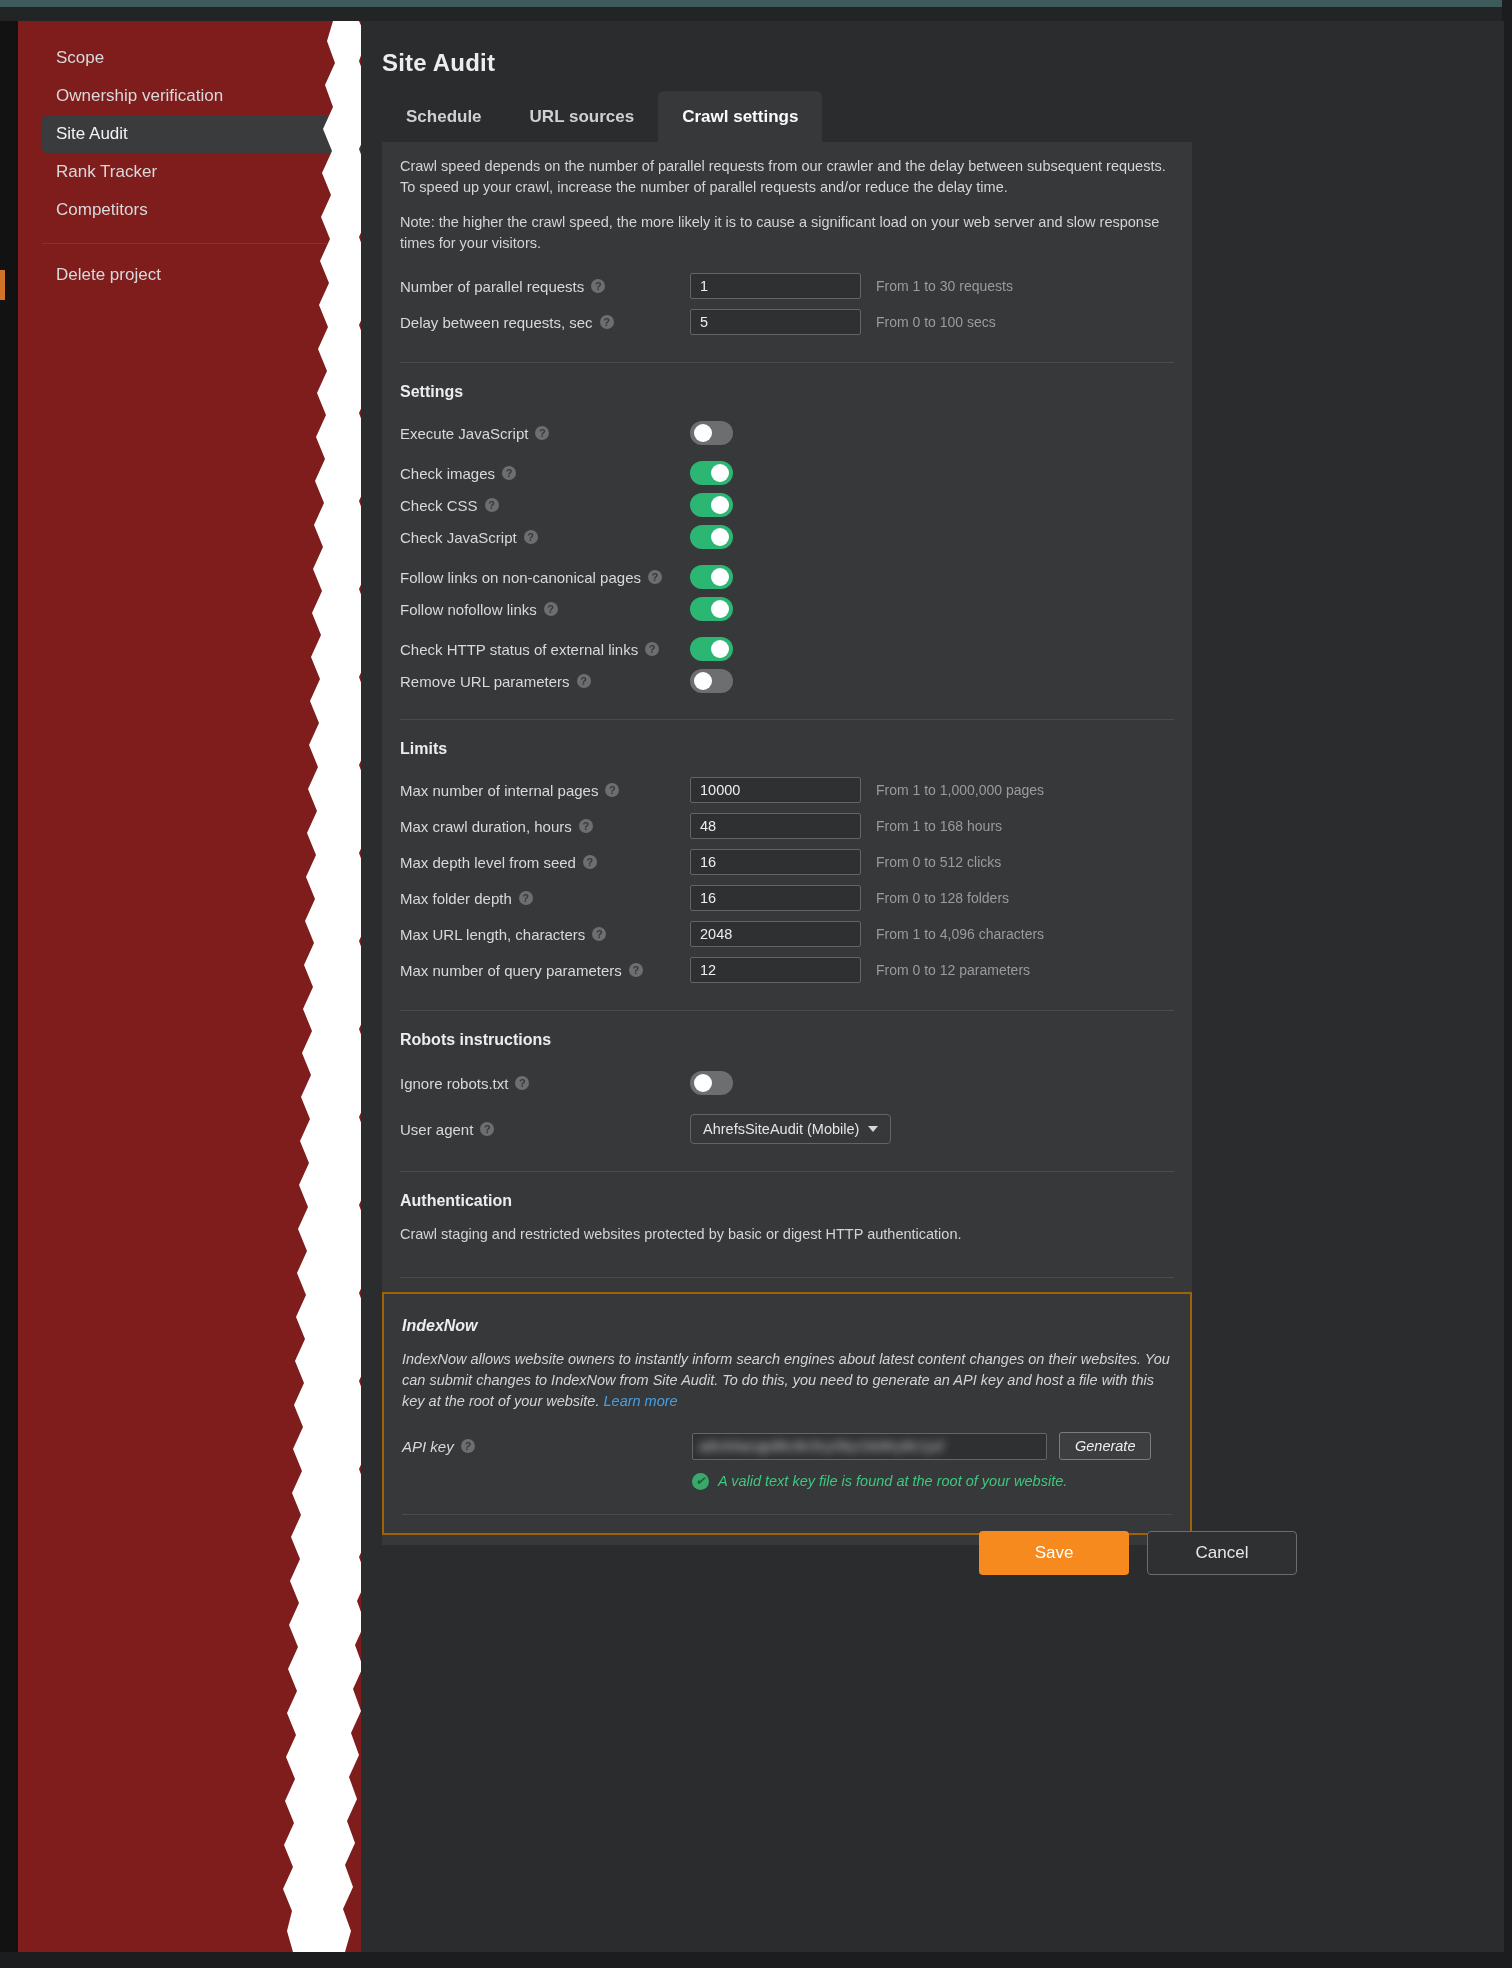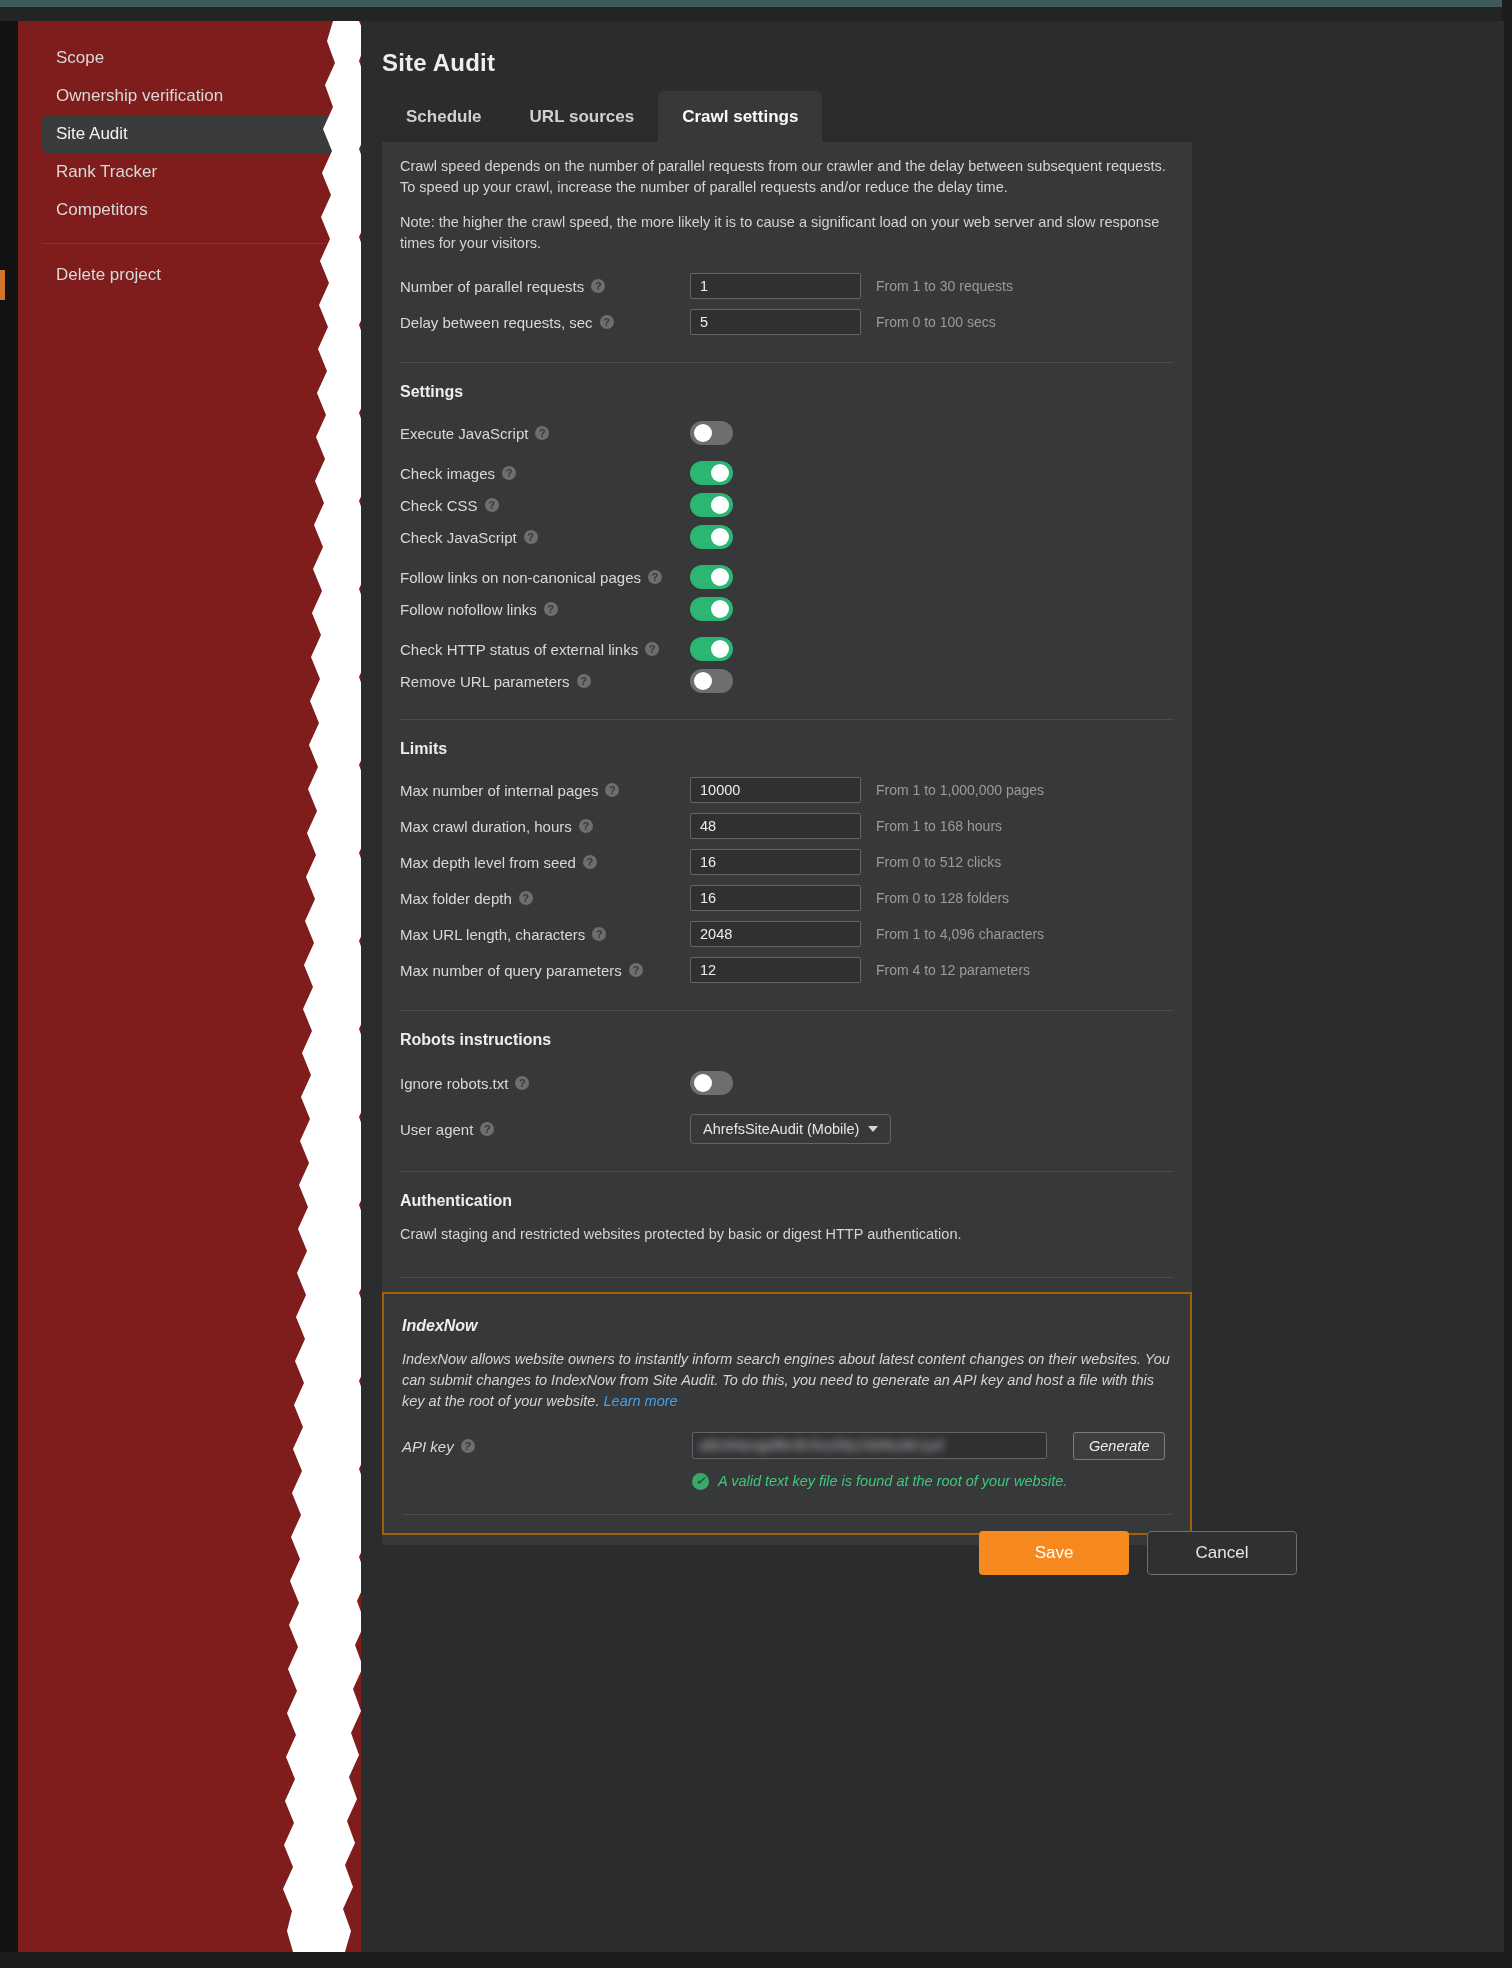--- a/index.html
+++ b/index.html
@@ -378,21 +378,21 @@
             </div>
             <div class="input">2048</div>
             <div class="hint">From 1 to 4,096 characters</div>
           </div>
           <div class="frow">
             <div class="row-label">
               <span>Max number of query parameters</span>
               <span class="q">?</span>
             </div>
             <div class="input">12</div>
-            <div class="hint">From 4 to 12 parameters</div>
+            <div class="hint">From 0 to 12 parameters</div>
           </div>
 
           <div class="hr"></div>
         </div>
 
         <div class="section">
           <div class="sec-title">Robots instructions</div>
           <div style="height:14px"></div>
           <div class="trow" style="height:40px">
             <div class="row-label">
@@ -432,21 +432,21 @@
           <div class="sec-title">IndexNow</div>
           <div class="para">
             <span>IndexNow allows website owners to instantly inform search engines about latest content changes on their websites. You can submit changes to IndexNow from Site Audit. To do this, you need to generate an API key and host a file with this key at the root of your website. </span><span class="link">Learn more</span>
           </div>
           <div style="height:14px"></div>
           <div class="trow" style="height:40px">
             <div class="row-label">
               <span>API key</span>
               <span class="q">?</span>
             </div>
-            <div style="display:flex; align-items:flex-start; gap:26px;">
+            <div style="display:flex; align-items:flex-end; gap:12px;">
               <div class="apikey-input">
                 <div class="blur-key">a8c64acqp8kc8c5cy5ky16d4ry8c1yd</div>
               </div>
               <div class="gen-btn">Generate</div>
             </div>
           </div>
           <div class="trow" style="height:30px">
             <div></div>
             <div class="valid">
               <span class="check-circle">✔</span>

